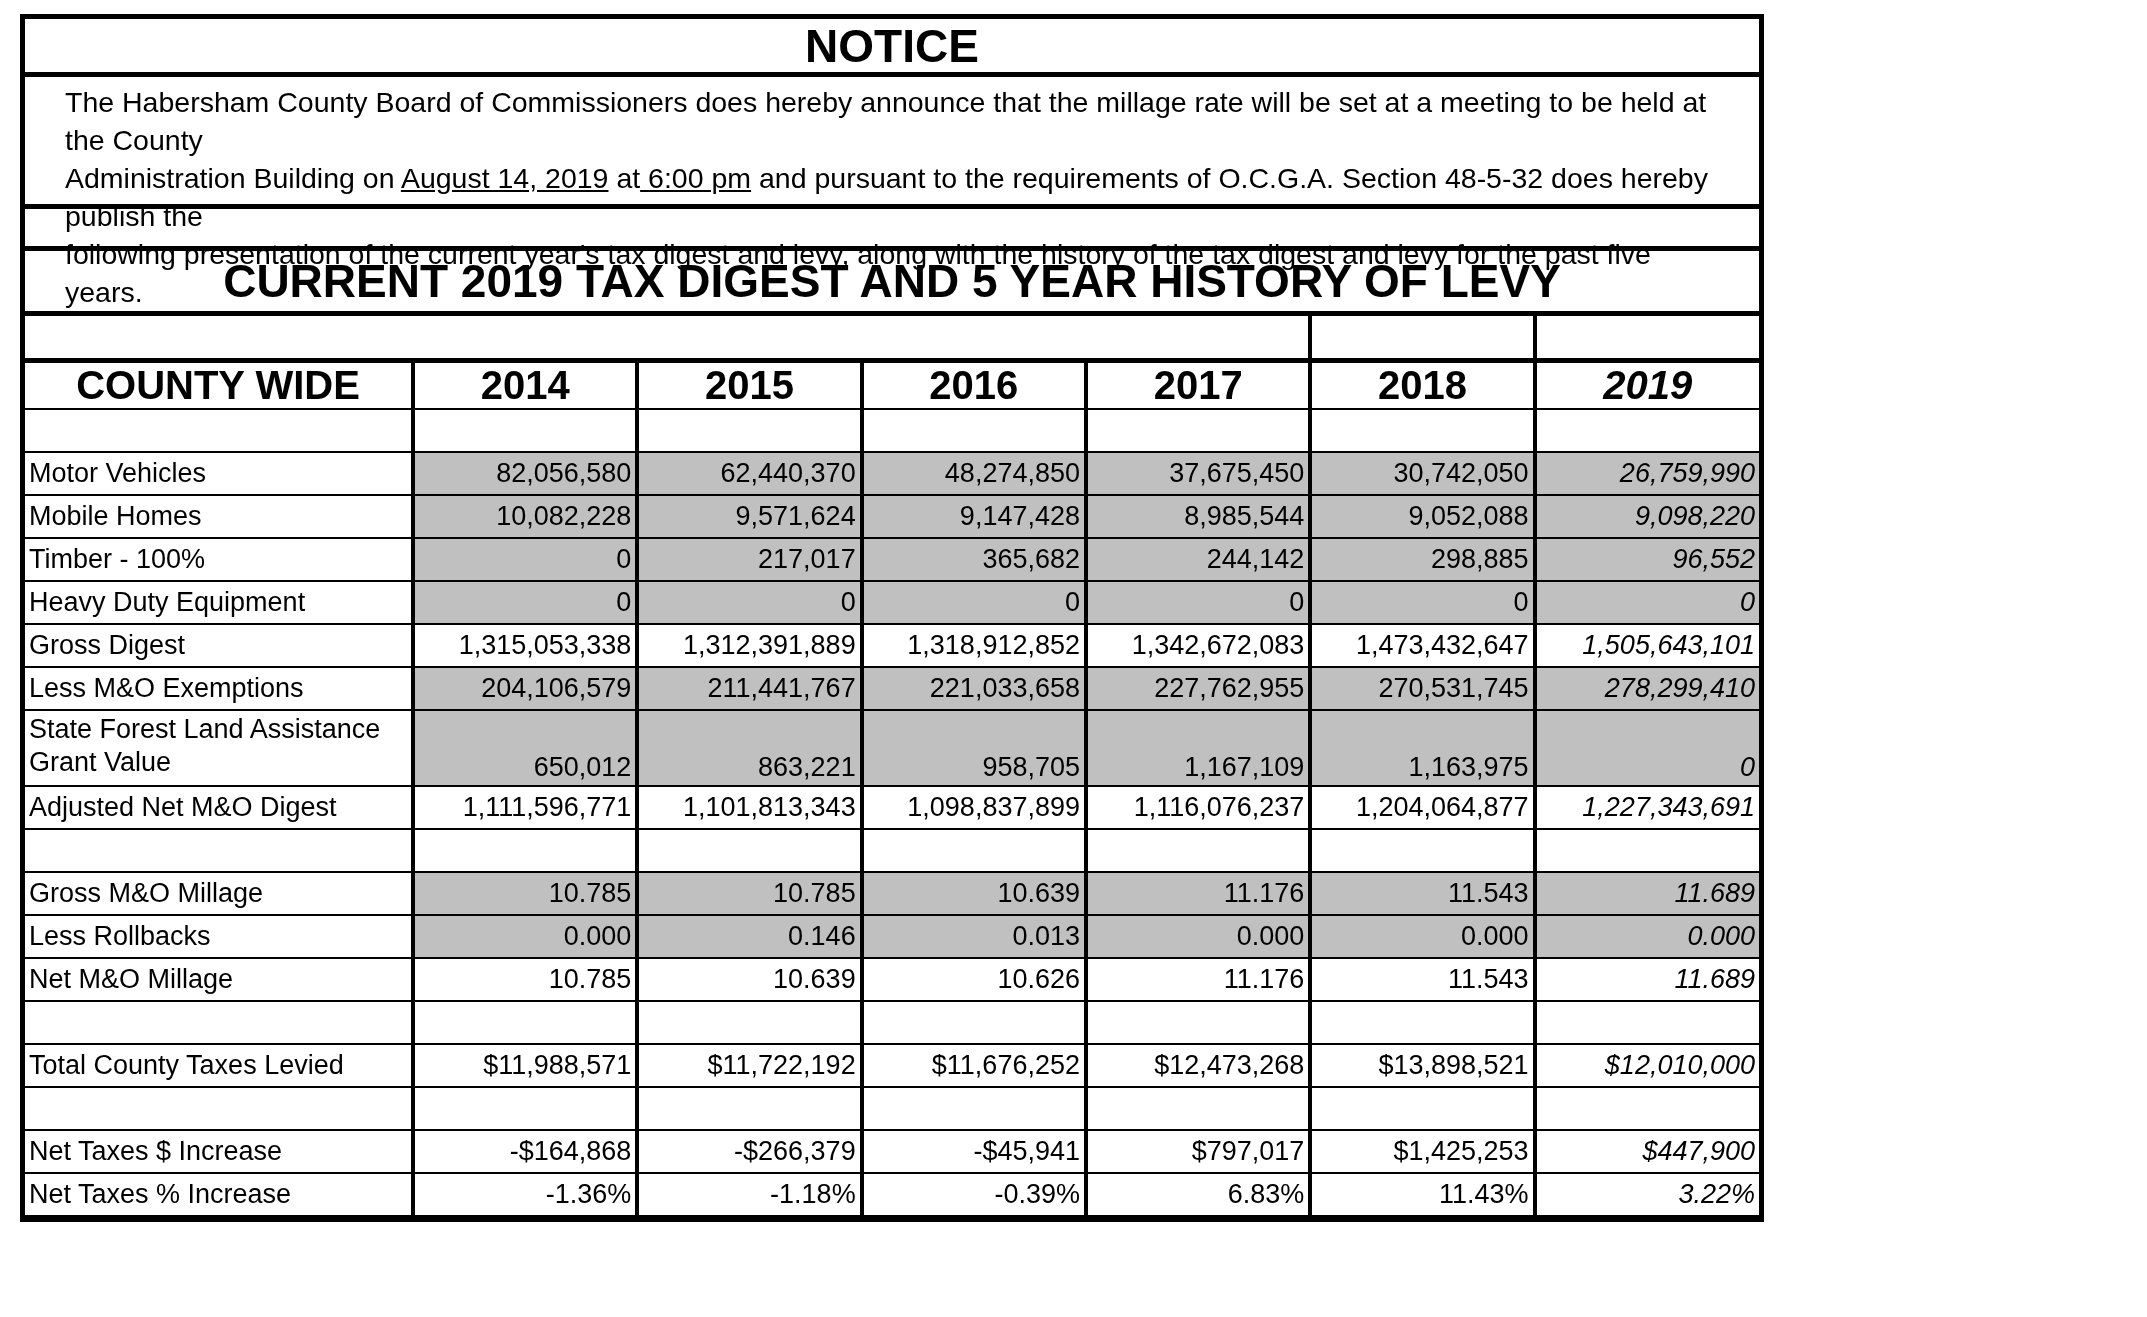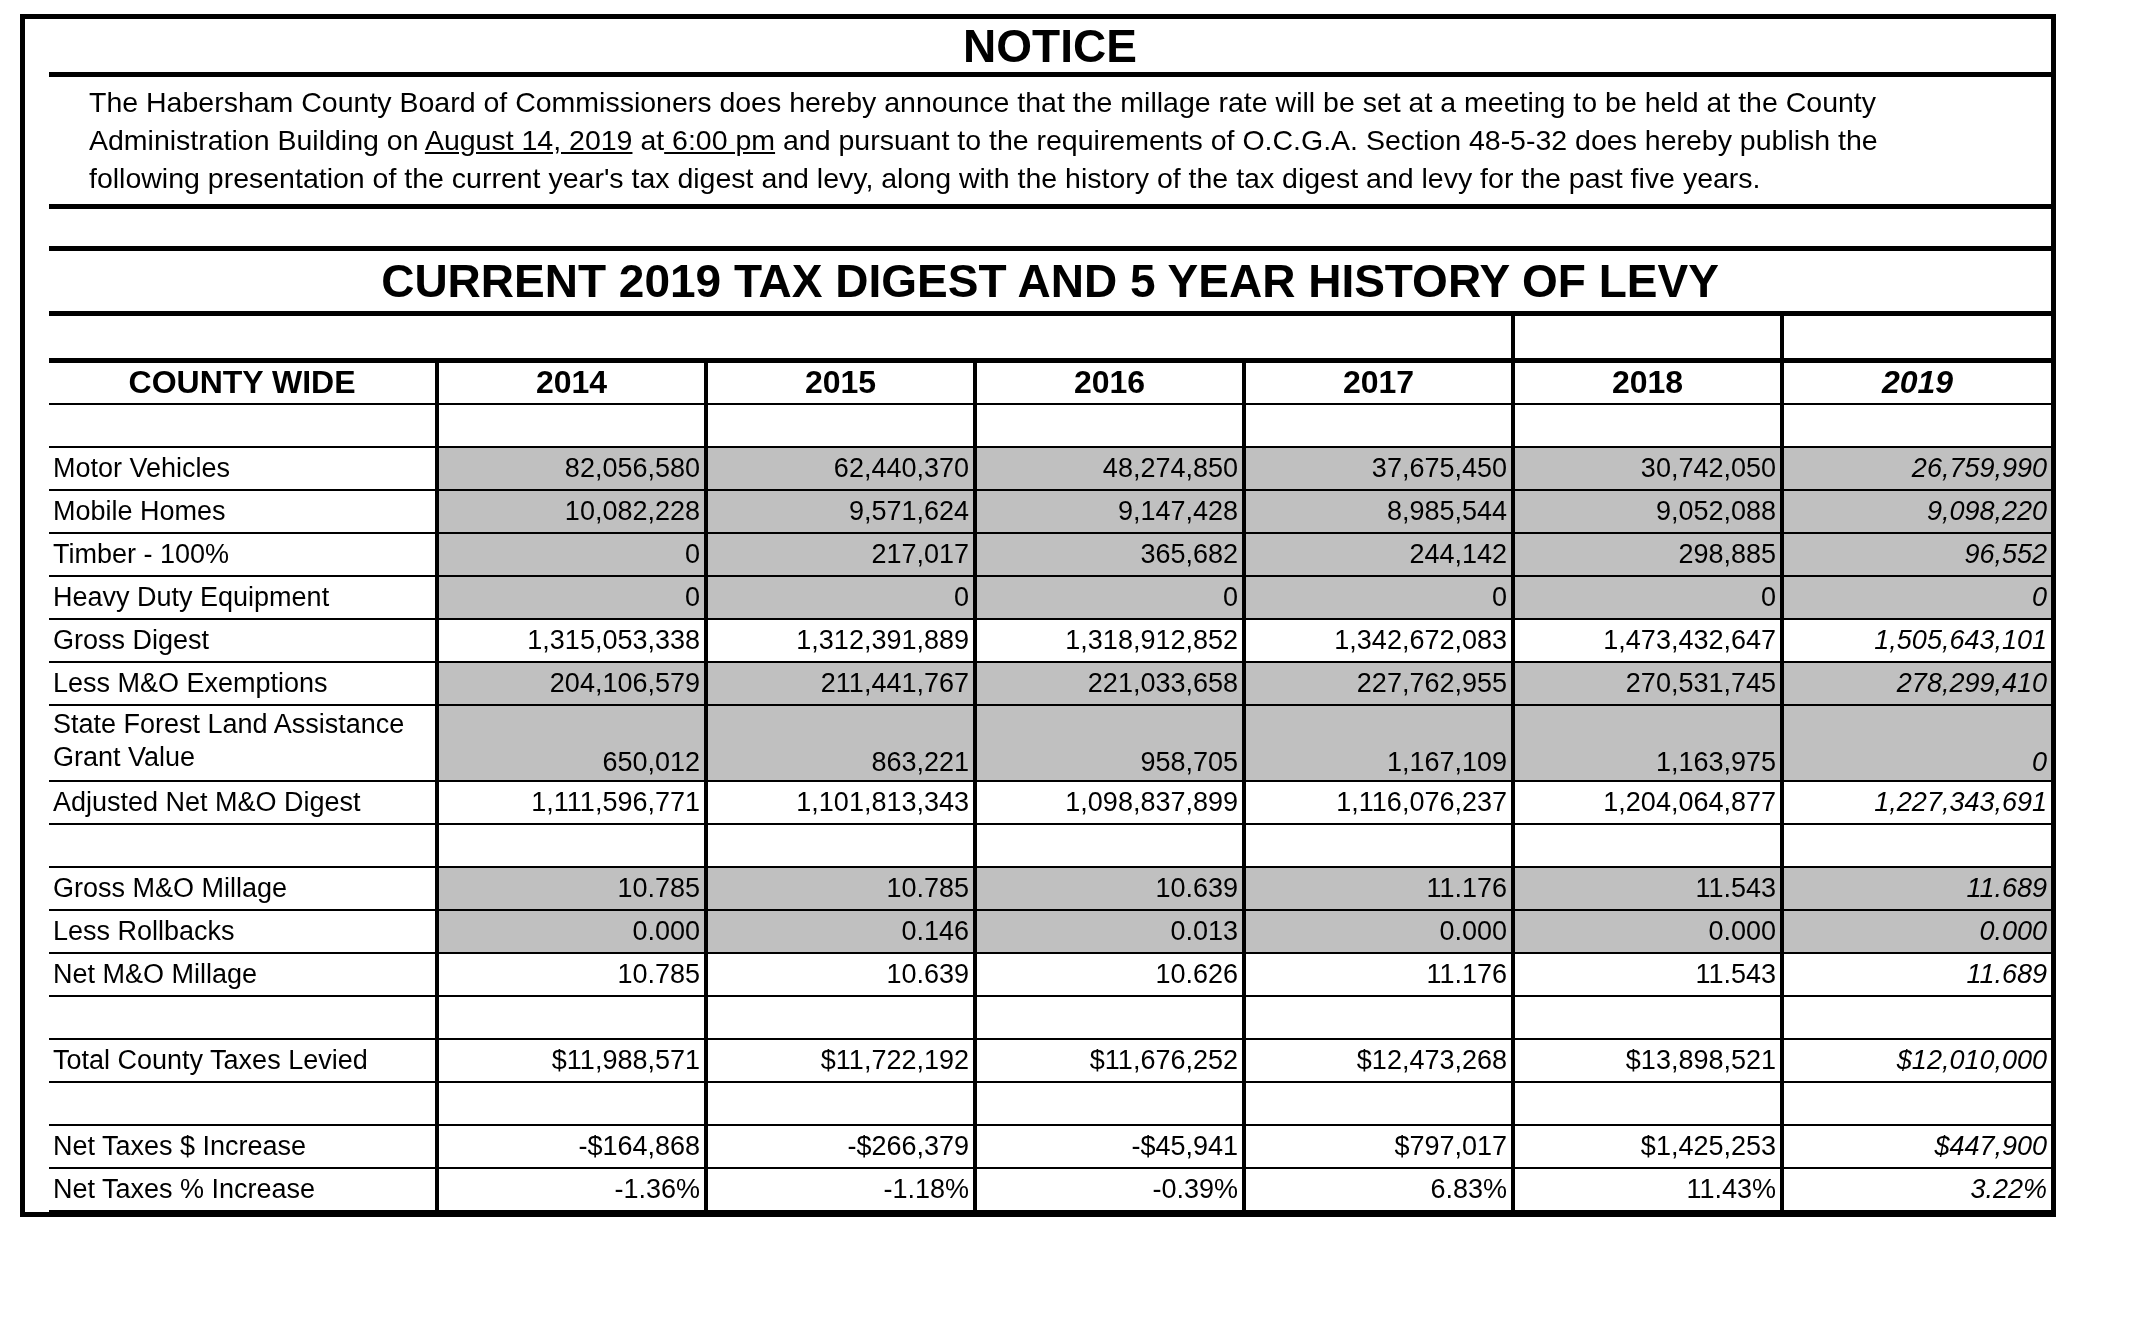--- a/index.html
+++ b/index.html
@@ -1,35 +1,35 @@
 <!DOCTYPE html>
 <html><head>
 <meta charset="utf-8">
 <style>
   html, body { margin:0; padding:0; background:#ffffff; }
   body { width:2147px; height:1317px; position:relative; overflow:hidden;
          font-family:"Liberation Sans", sans-serif; color:#000; }
-  .sheet { position:absolute; left:20px; top:14px; width:2036px;
-           border:5px solid #000; box-sizing:border-box;padding-left:24px; }
+  .sheet { position:absolute; left:20px; top:14px; width:1744px;
+           border:5px solid #000; box-sizing:border-box; }
   .band { border-bottom:5px solid #000; box-sizing:border-box; }
   .notice-title { height:58px; display:flex; align-items:center; justify-content:center;
                   font-weight:bold; font-size:46px; letter-spacing:0px; }
   .notice-body { height:132px; padding:6px 40px 0; text-align:left; font-size:28.5px; line-height:38px; }
   .notice-body u { }
   .spacer1 { height:42px; }
   .main-title { height:60px; display:flex; align-items:center; justify-content:center;
                 font-weight:bold; font-size:46px; }
   table { border-collapse:collapse; width:100%; table-layout:fixed; }
   td { border:2px solid #000; padding:0 4px; box-sizing:border-box; height:43px;
        font-size:27px; vertical-align:middle; white-space:nowrap; overflow:hidden; }
   td.num { text-align:right; border-left:4px solid #000; border-right:4px solid #000; }
   td.label { border-left:none; }
   td.lastcol { border-right:none;font-style:italic; }
   tr.shaded td.num { background:#c0c0c0; }
-  tr.head td { font-weight:bold; font-size:32px; text-align:center; height:44px; border-top:5px solid #000; }
+  tr.head td { font-weight:bold; font-size:40px; text-align:center; height:44px; border-top:5px solid #000; }
   tr.pre td { height:44px; }
   tr.pre td.blankwide { border-right:none; }
   tr.gap td { height:43px; }
   tr.tall td { height:76px; }
   tr.tall td.label { line-height:33px; white-space:normal; vertical-align:top; padding-top:2px; }
   tr.tall td.num { vertical-align:bottom; padding-bottom:2px; }
   col.c0 { width:388px; }
 </style>
 </head>
 <body>

